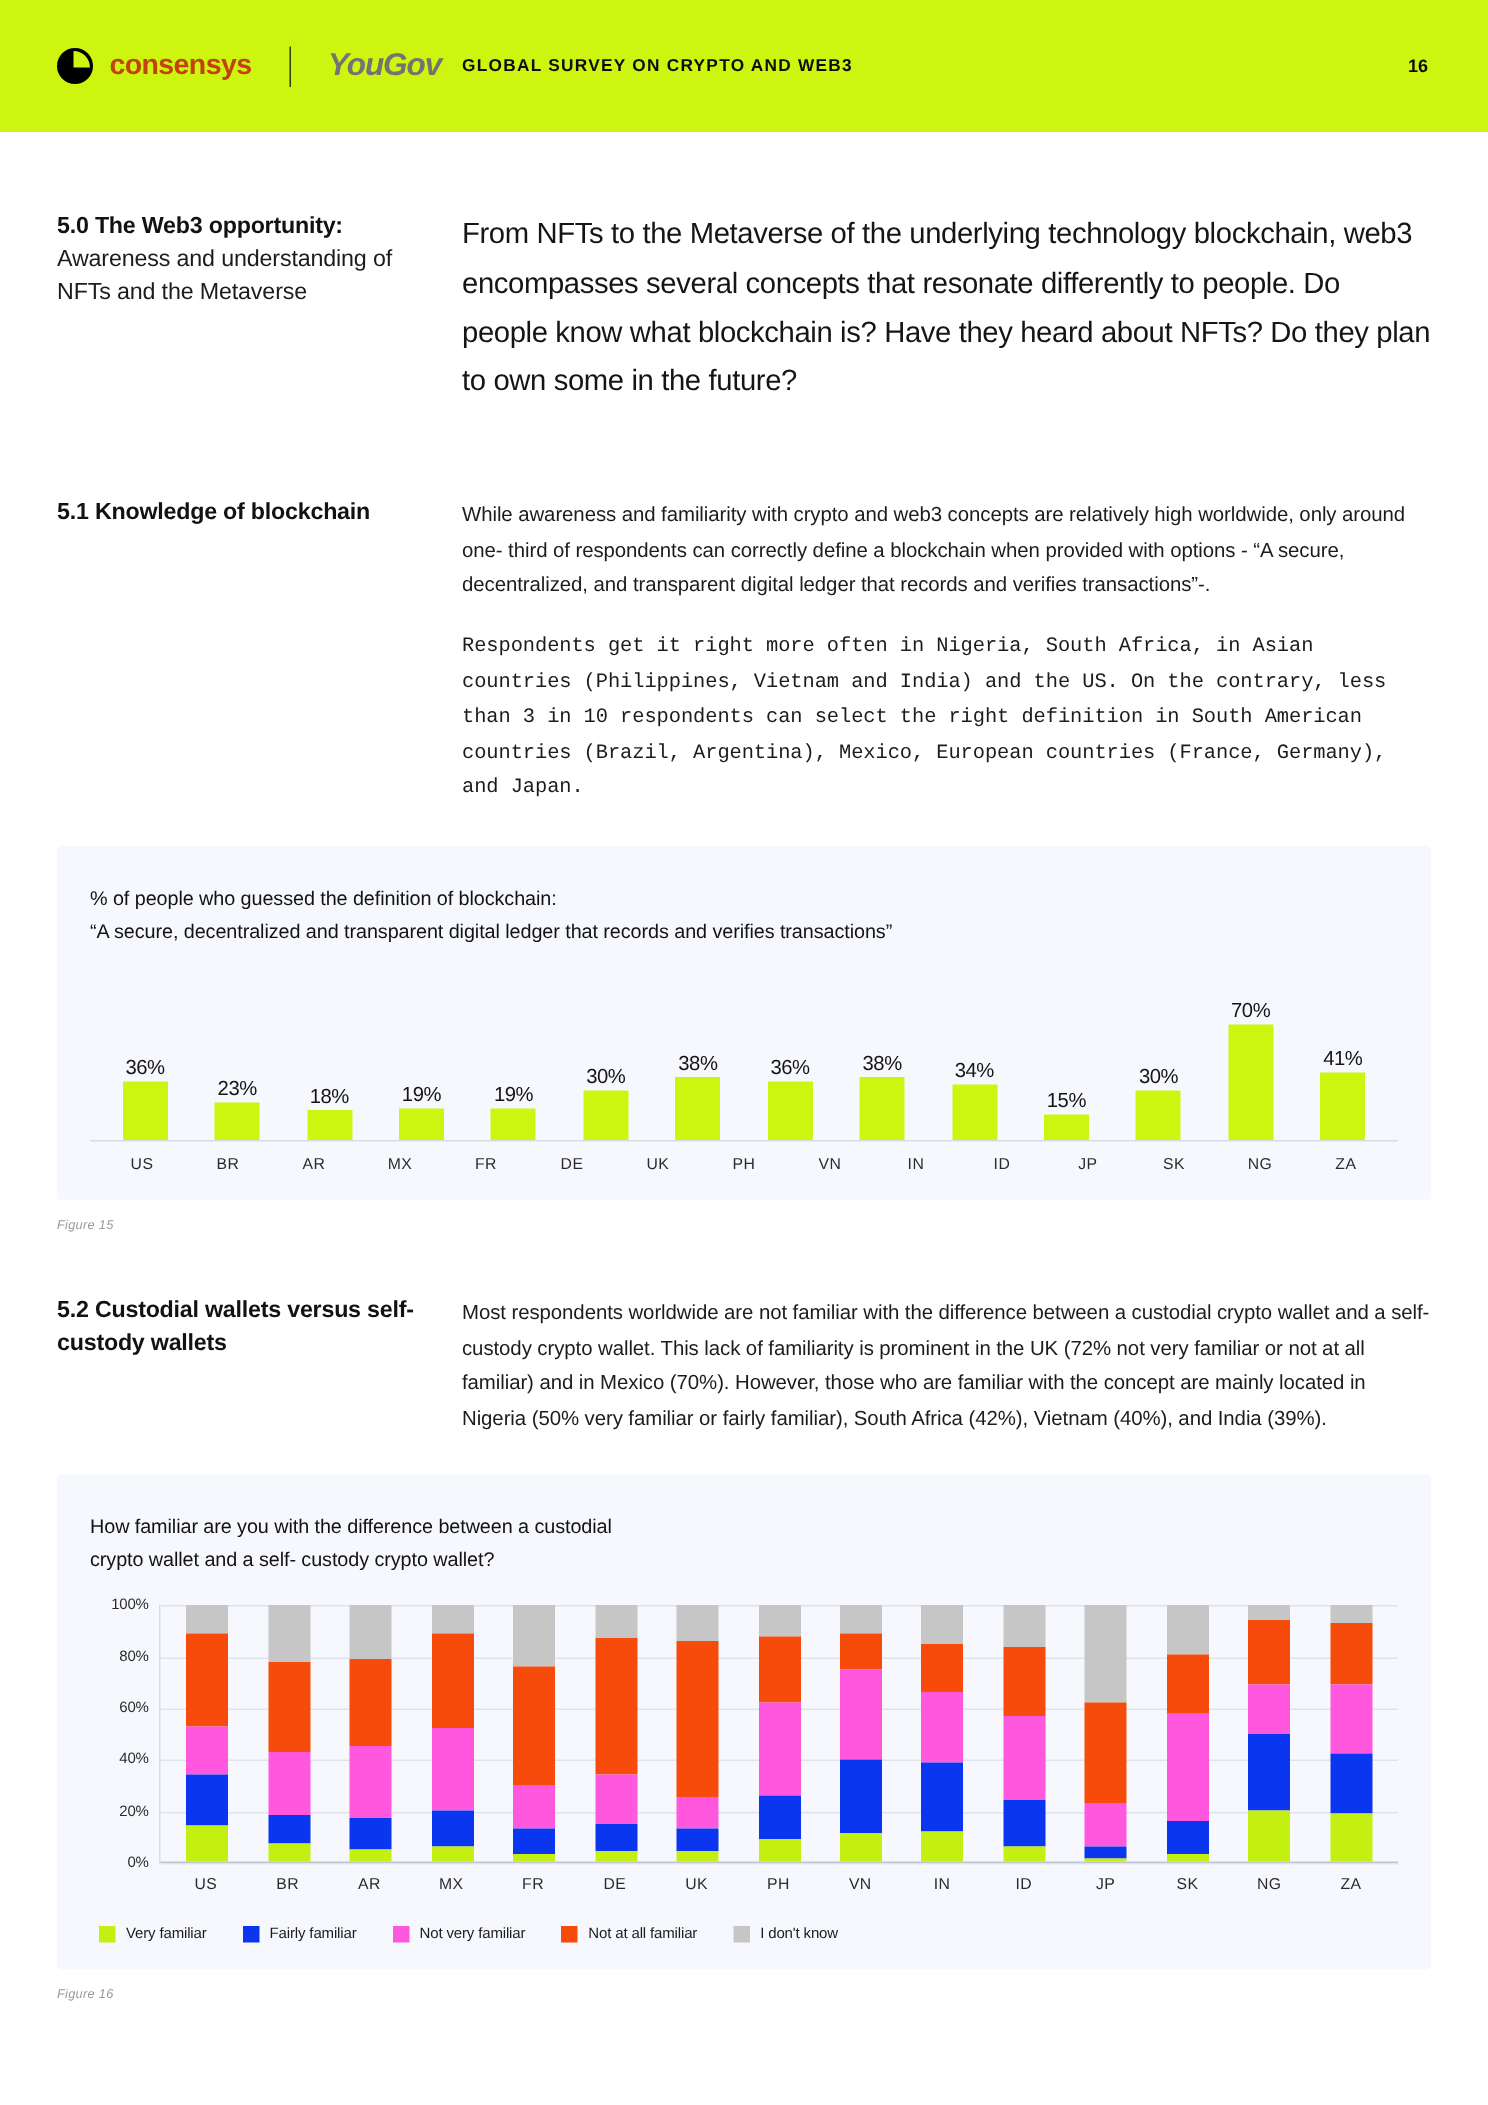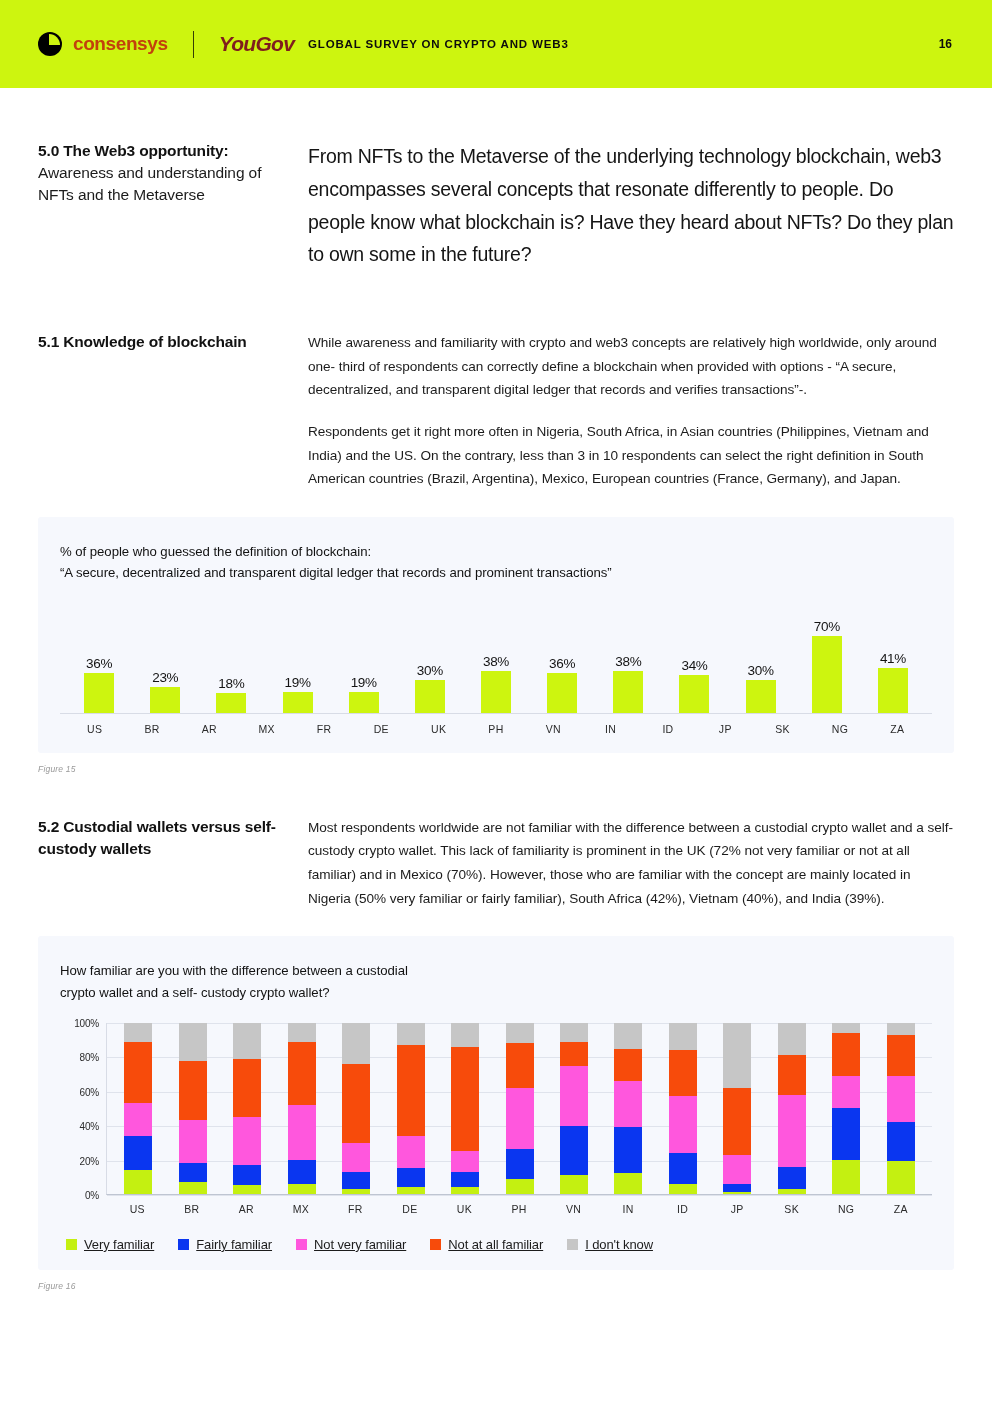--- a/index.html
+++ b/index.html
@@ -45,21 +45,21 @@
     width: 1px; height: 27px;
     background: #000;
     margin: 0 14px;
     opacity: .75;
   }
   .yougov-word {
     font-size: 21px;
     font-weight: 700;
     font-style: italic;
     letter-spacing: -0.7px;
-    color: #7f1d1d;
+    color: #737373;
   }
   .header-title {
     position: absolute;
     left: 308px;
     font-size: 11.5px;
     font-weight: 600;
     letter-spacing: 0.85px;
     color: #0d0d0d;
   }
   .header-page {
@@ -100,21 +100,21 @@
     letter-spacing: -0.25px;
     color: #151515;
   }
   .para {
     font-size: 13.6px;
     font-weight: 400;
     line-height: 1.74;
     letter-spacing: -0.05px;
     color: #1c1c1c;
   }
-  .para + .para { margin-top: 18px; }
+  .para + .para { margin-top: 18px; font-family: Liberation Mono, monospace; }
 
   .sec-51 { margin-top: 60px; }
   .sec-52 { margin-top: 42px; }
 
   
   .panel {
     background: #f6f8fd;
     border-radius: 3px;
     margin-top: 26px;
     padding: 24px 22px 18px 22px;
@@ -233,21 +233,21 @@
   }
   .c2-legend {
     display: flex;
     align-items: center;
     margin-top: 22px;
     padding-left: 6px;
     gap: 24px;
   }
   .lg-item { display: flex; align-items: center; gap: 7px; }
   .lg-sw { width: 11px; height: 11px; flex: 0 0 11px; }
-  .lg-tx { font-size: 13px; color: #1c1c1c; letter-spacing: -0.1px; white-space: nowrap; text-decoration: underline; }
+  .lg-tx { font-size: 10px; color: #1c1c1c; letter-spacing: -0.1px; white-space: nowrap; }
 </style>
 </head>
 <body>
 
 <div class="header">
   <div class="brand">
     <span class="logo-mark"></span>
     <span class="logo-word">consensys</span>
     <span class="brand-divider"></span>
     <span class="yougov-word">YouGov</span>
@@ -273,21 +273,21 @@
       <div class="h-strong">5.1 Knowledge of blockchain</div>
     </div>
     <div class="col-right">
       <div class="para">While awareness and familiarity with crypto and web3 concepts are relatively high worldwide, only around one- third of respondents can correctly define a blockchain when provided with options - “A secure, decentralized, and transparent digital ledger that records and verifies transactions”-.</div>
       <div class="para">Respondents get it right more often in Nigeria, South Africa, in Asian countries (Philippines, Vietnam and India) and the US. On the contrary, less than 3 in 10 respondents can select the right definition in South American countries (Brazil, Argentina), Mexico, European countries (France, Germany), and Japan.</div>
     </div>
   </div>
 
   <div class="panel">
     <div class="panel-title">% of people who guessed the definition of blockchain:</div>
-    <div class="panel-title">“A secure, decentralized and transparent digital ledger that records and prominent transactions”</div>
+    <div class="panel-title">“A secure, decentralized and transparent digital ledger that records and verifies transactions”</div>
 
     <div class="c1-wrap">
       <div class="c1-plot" id="c1-plot">
           <div class="c1-col">
             <div class="c1-val">36%</div>
             <div class="c1-bar" style="height: 39.36px; background: rgb(205, 245, 15);"></div>
           </div>
           <div class="c1-col">
             <div class="c1-val">23%</div>
             <div class="c1-bar" style="height: 25.1467px; background: rgb(205, 245, 15);"></div>
@@ -316,20 +316,24 @@
             <div class="c1-val">36%</div>
             <div class="c1-bar" style="height: 39.36px; background: rgb(205, 245, 15);"></div>
           </div>
           <div class="c1-col">
             <div class="c1-val">38%</div>
             <div class="c1-bar" style="height: 41.5467px; background: rgb(205, 245, 15);"></div>
           </div>
           <div class="c1-col">
             <div class="c1-val">34%</div>
             <div class="c1-bar" style="height: 37.1733px; background: rgb(205, 245, 15);"></div>
+          </div>
+          <div class="c1-col">
+            <div class="c1-val">15%</div>
+            <div class="c1-bar" style="height: 16.4px; background: rgb(205, 245, 15);"></div>
           </div>
           <div class="c1-col">
             <div class="c1-val">30%</div>
             <div class="c1-bar" style="height: 32.8px; background: rgb(205, 245, 15);"></div>
           </div>
           <div class="c1-col">
             <div class="c1-val">70%</div>
             <div class="c1-bar" style="height: 76.5333px; background: rgb(205, 245, 15);"></div>
           </div>
           <div class="c1-col">

